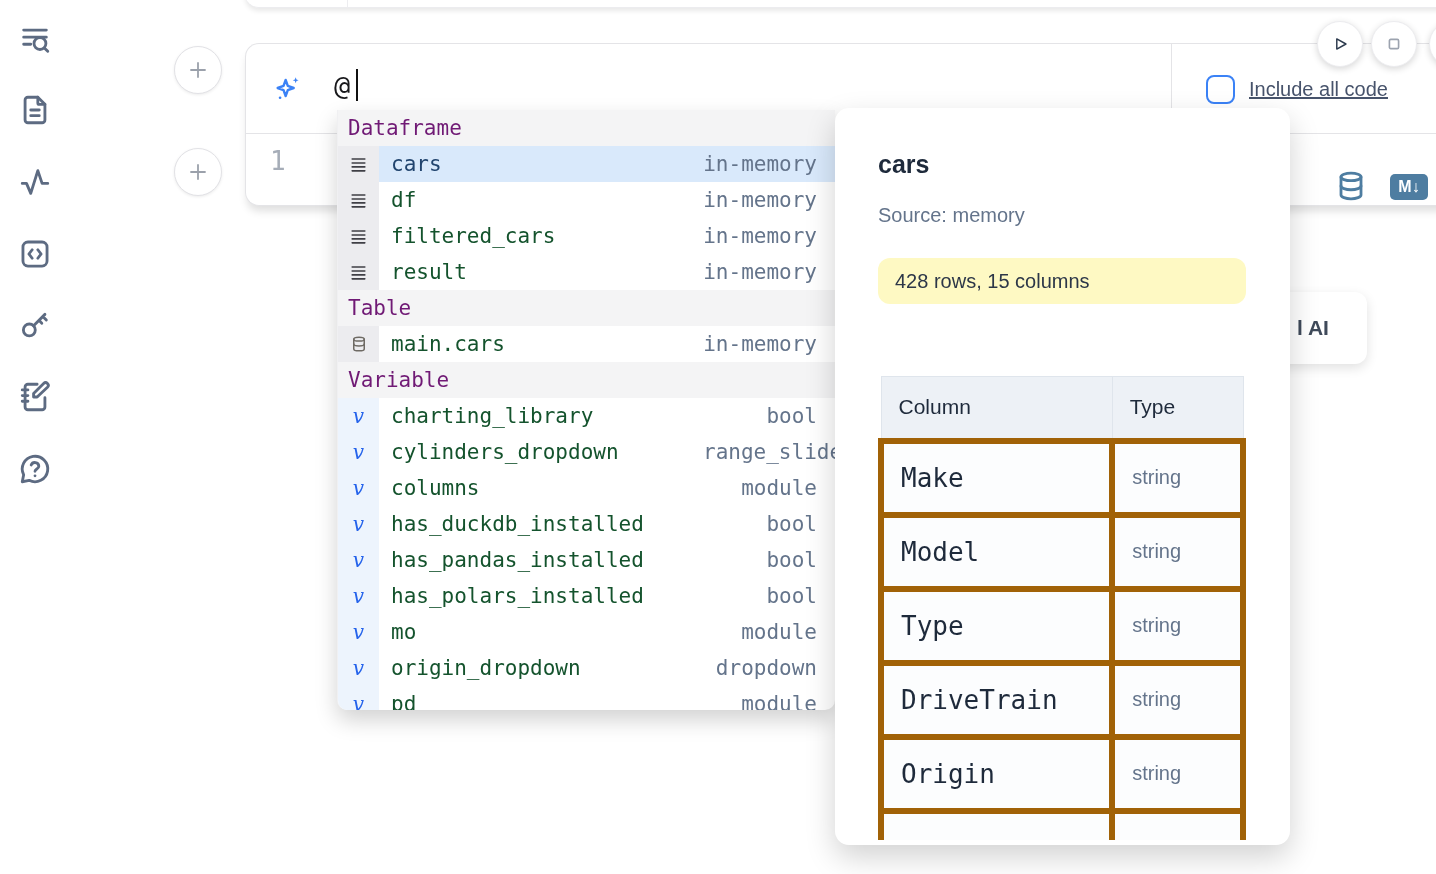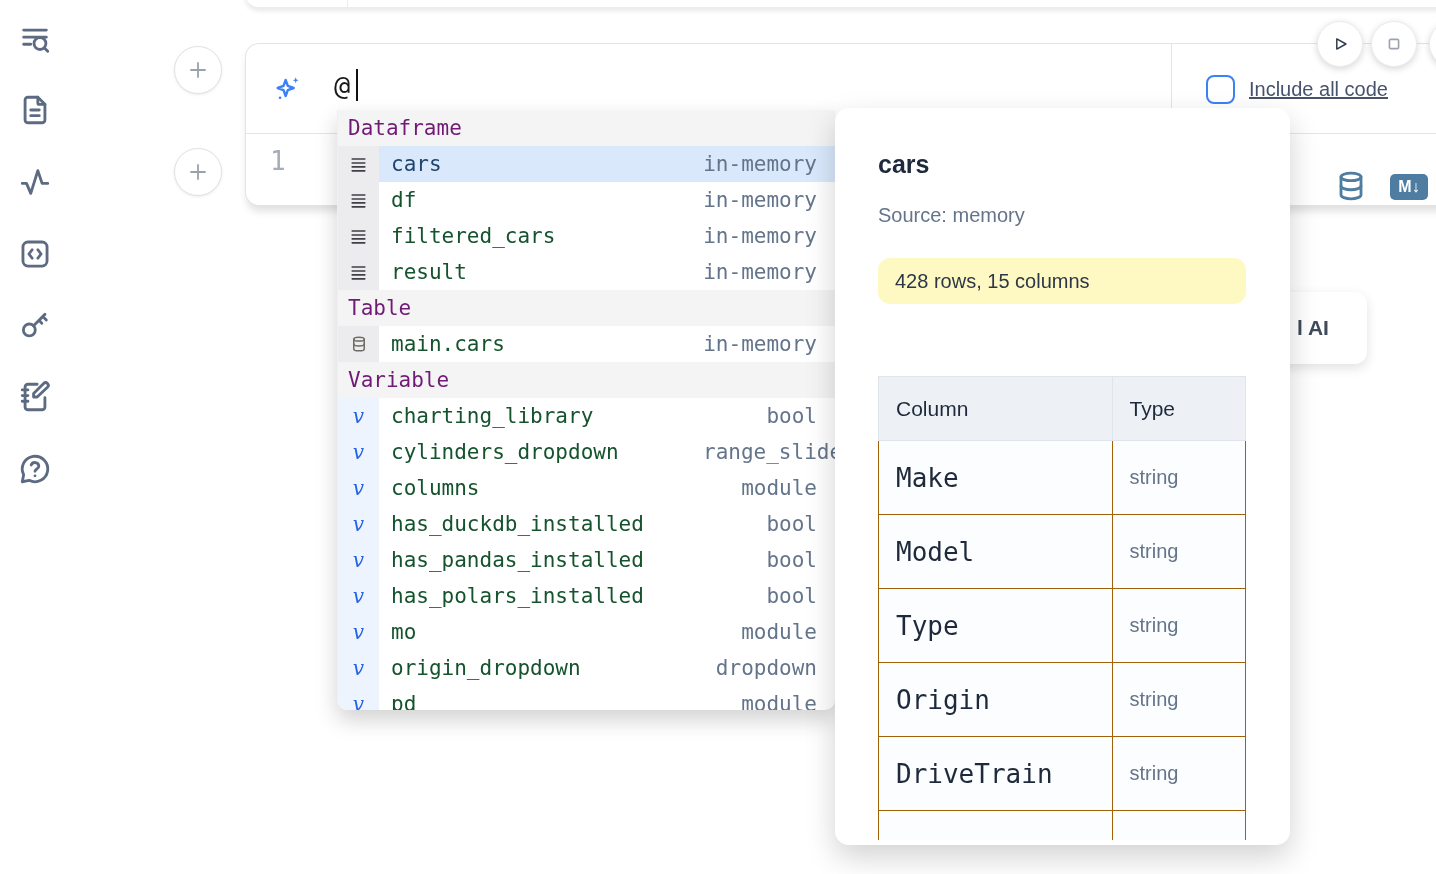--- a/index.html
+++ b/index.html
@@ -67,21 +67,21 @@
     border-radius:14px; box-shadow:0 12px 30px rgba(0,0,0,.18); z-index:10; }
   #panel-title { position:absolute; left:43px; top:42px; font-size:25px; font-weight:bold; color:#1e2a3b; }
   #panel-source { position:absolute; left:43px; top:96px; font-size:20px; color:#64748b; }
   #panel-badge { position:absolute; left:43px; top:150px; width:368px; height:46px; background:#fef9c3;
     border-radius:12px; line-height:46px; padding-left:17px; font-size:20px; color:#2d3748; }
   #panel-table { position:absolute; left:43px; top:240px; width:368px; height:464px; overflow:hidden;margin-top:28px; }
   #panel-table table { border-collapse:collapse; width:368px; }
   #panel-table th { width:234px; height:64px; background:#edf1f6; border:1px solid #dfe5ec;
     font-size:21px; font-weight:normal; color:#1e2a3b; text-align:left; padding-left:17px; }
   #panel-table th.col-type { width:134px; }
-  #panel-table td { height:74px; background:#fcfdfe; border:1px solid #a16207; padding-left:17px; }
+  #panel-table td { height:74px; background:#fcfdfe; border:6px solid #a16207; padding-left:17px; }
   #panel-table td.cell-name { font-size:26px; color:#1e2a3b; font-family:"DejaVu Sans Mono", monospace; }
   #panel-table td.cell-type { font-size:20px; color:#64748b; }
 
   
   #ai-card { position:absolute; left:1240px; top:292px; width:127px; height:72px; background:#fff;
     border-radius:12px; box-shadow:0 4px 12px rgba(0,0,0,.12); z-index:6; }
   #ai-card span { position:absolute; left:48px; top:0; height:72px; line-height:72px;
     font-size:21px; font-weight:600; color:#3f4a5a; white-space:nowrap;margin-left:9px; }
 </style>
 </head>
@@ -372,28 +372,28 @@
         </tr>
         <tr>
           <td class="cell-name">Model</td>
           <td class="cell-type">string</td>
         </tr>
         <tr>
           <td class="cell-name">Type</td>
           <td class="cell-type">string</td>
         </tr>
         <tr>
+          <td class="cell-name">DriveTrain</td>
+          <td class="cell-type">string</td>
+        </tr>
+        <tr>
           <td class="cell-name">Origin</td>
           <td class="cell-type">string</td>
         </tr>
         <tr>
-          <td class="cell-name">DriveTrain</td>
-          <td class="cell-type">string</td>
-        </tr>
-        <tr>
           <td class="cell-name"></td>
           <td class="cell-type"></td>
         </tr>
       </tbody>
         </table>
     </div>
   </div>
 
 </div>
 

